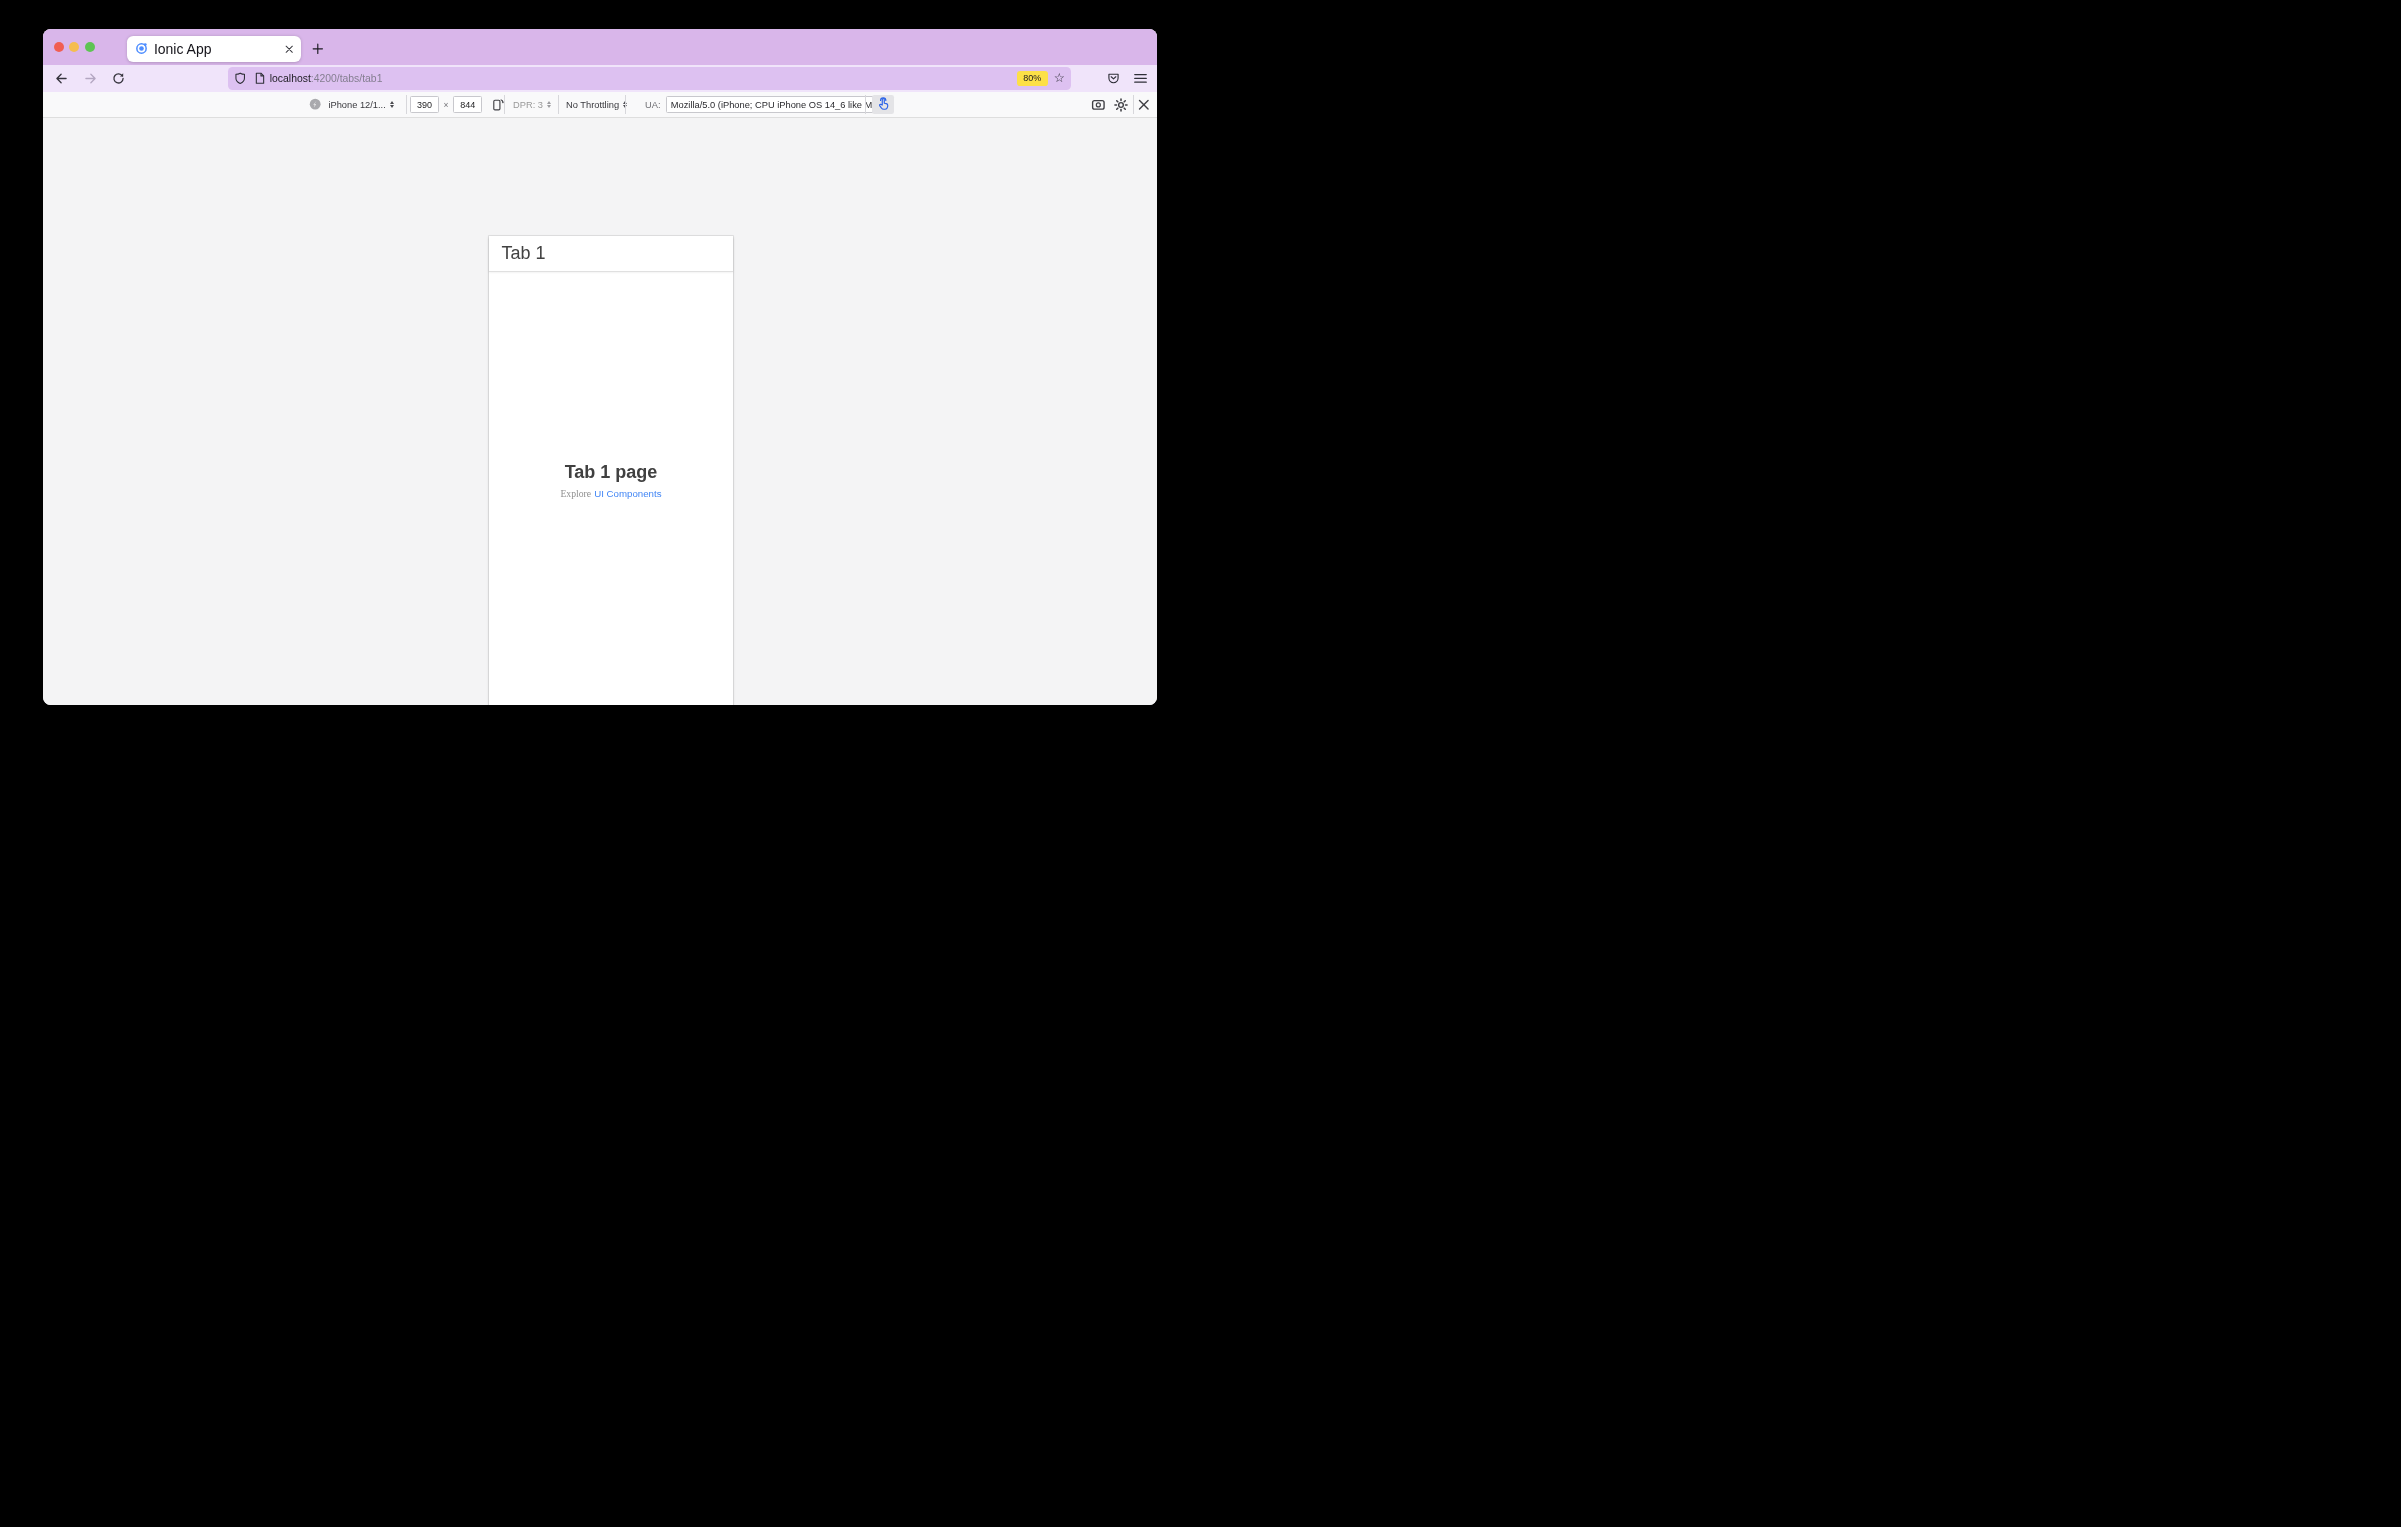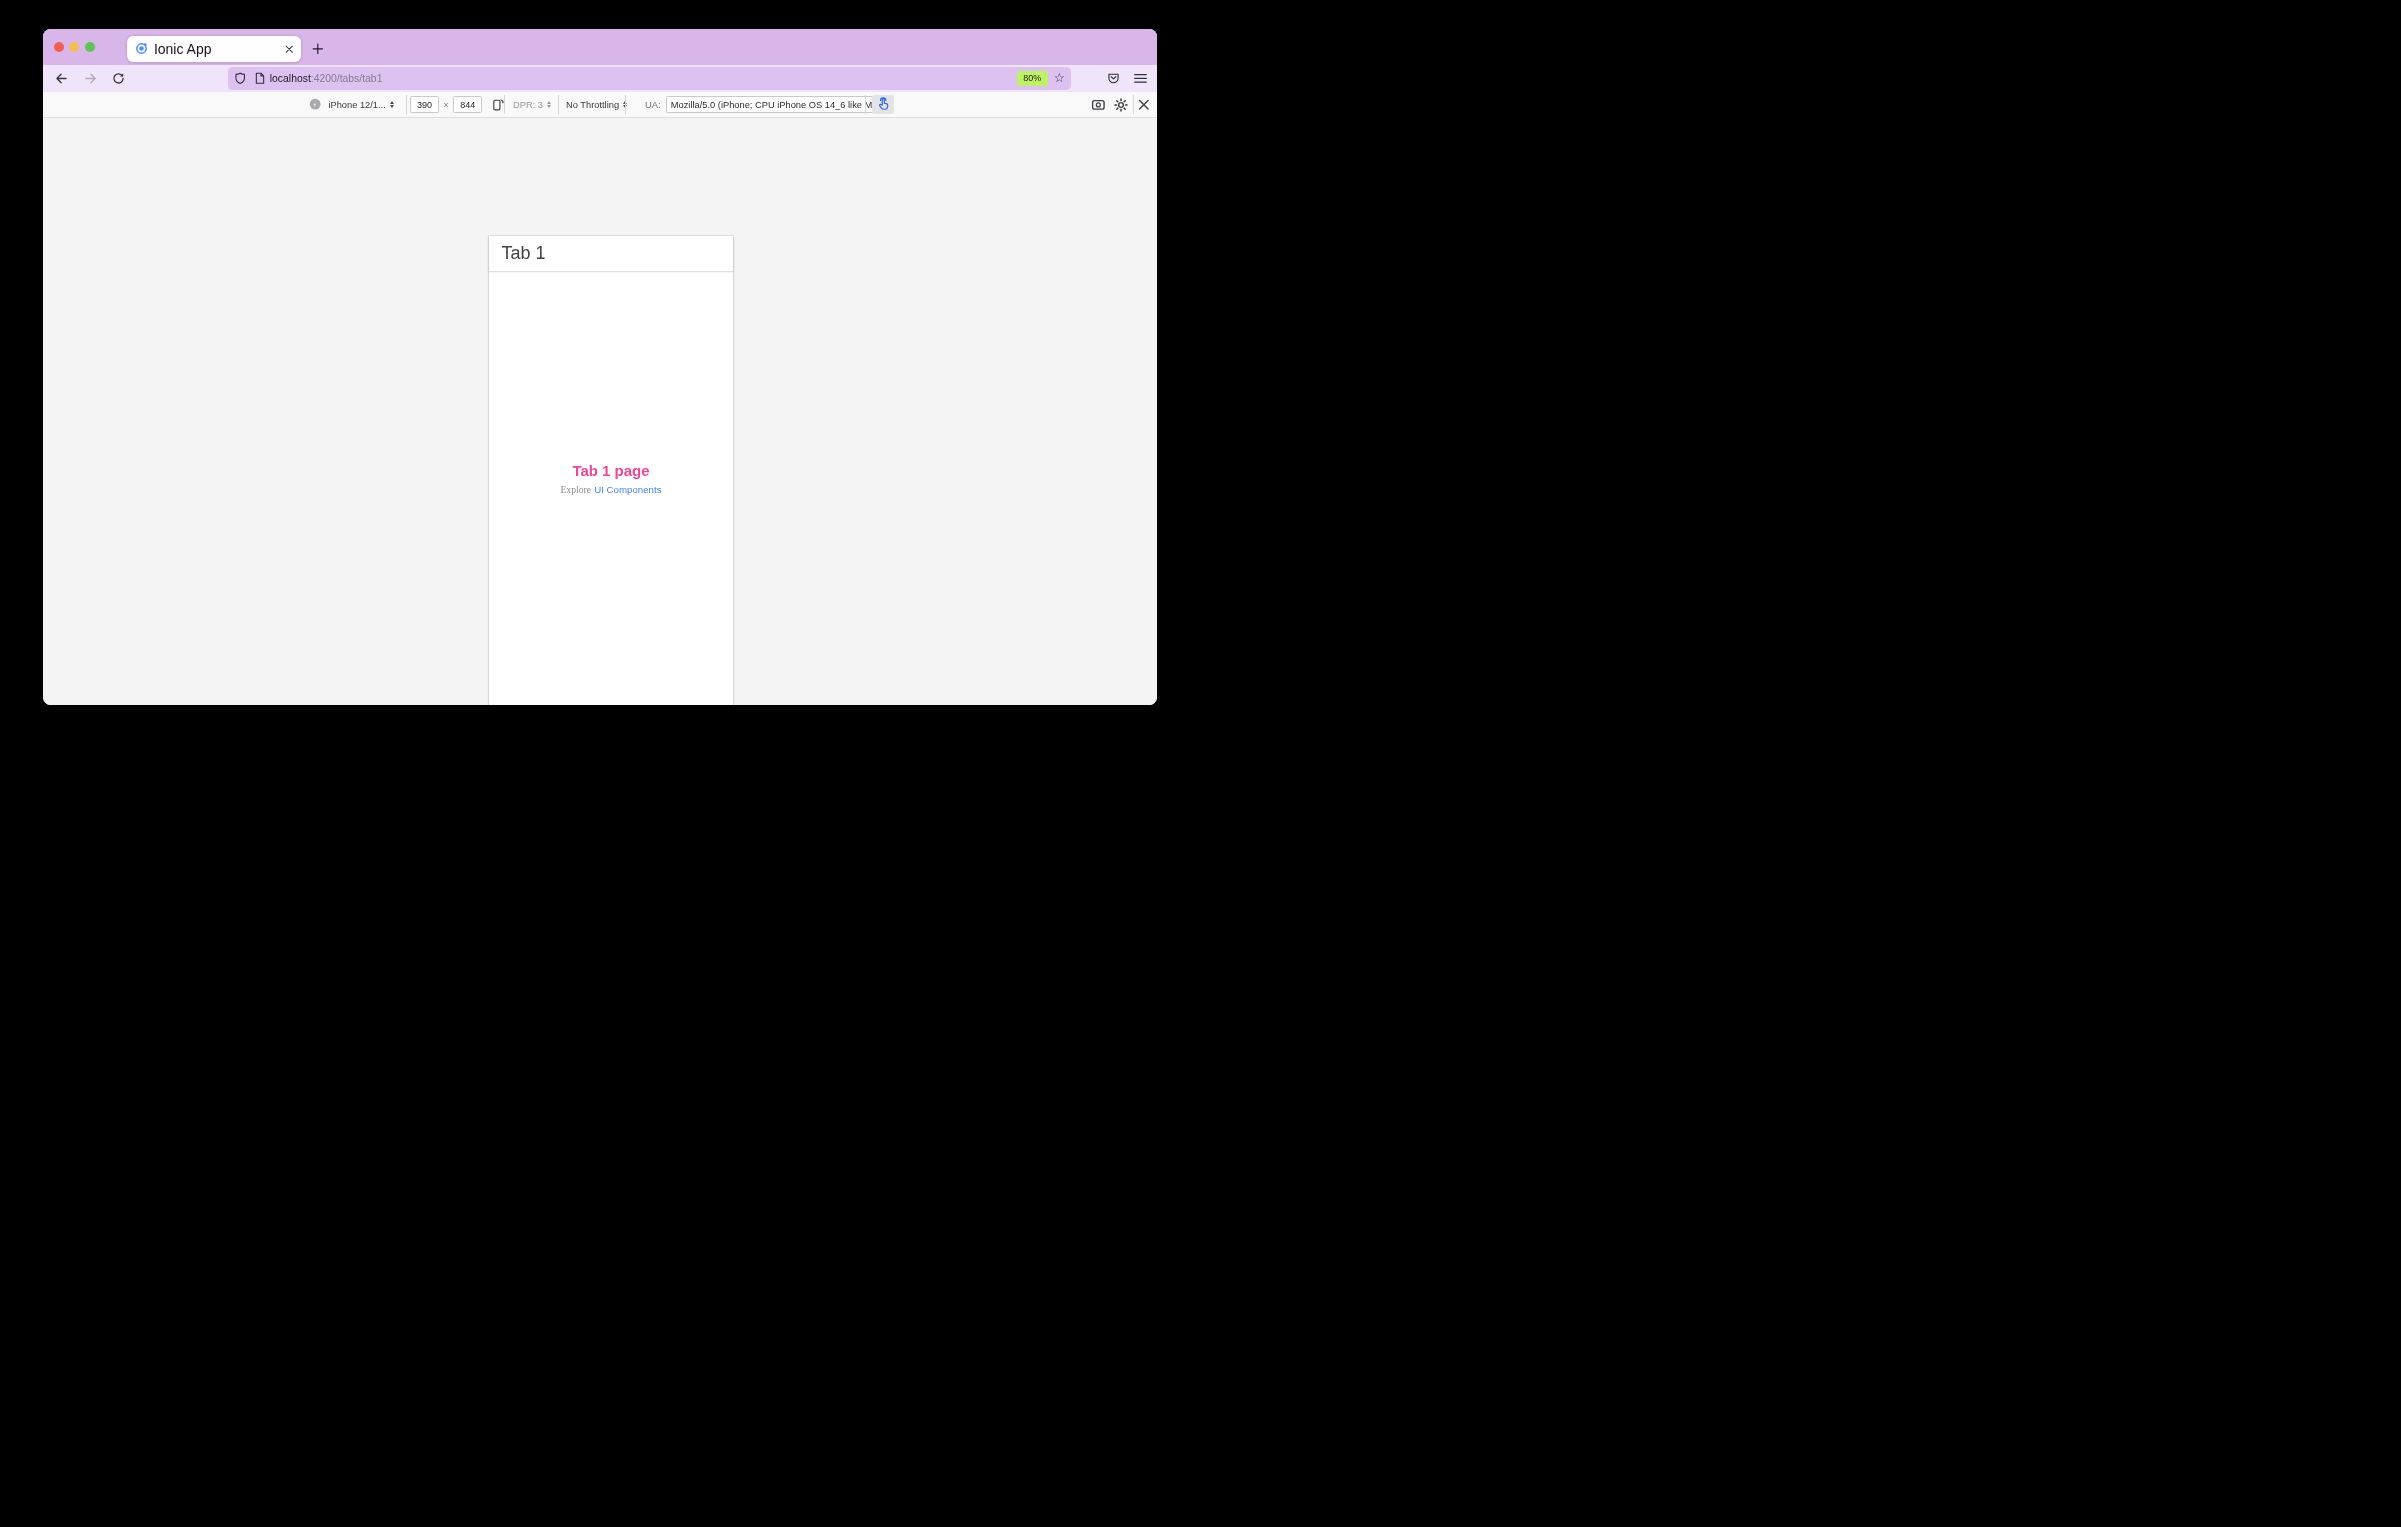--- a/index.html
+++ b/index.html
@@ -18,21 +18,21 @@
   .btab-title{font-size:14px;color:#15141a;margin-left:6.2px;flex:1;white-space:nowrap;overflow:hidden;}
   .newtab{position:absolute;left:265px;top:10px;width:20px;height:20px;display:flex;align-items:center;justify-content:center;border-radius:3.1px;}
   
   .navbar{position:absolute;left:0;top:36px;width:100%;height:27px;background:#f0e4fa;}
   .navbtn{position:absolute;top:2.3px;width:23px;height:23px;display:flex;align-items:center;justify-content:center;border-radius:3.1px;}
   .urlbar{position:absolute;left:185px;top:1.9px;width:843px;height:23px;background:#ddc1f1;border-radius:4.6px;
           display:flex;align-items:center;padding:0 6.2px;box-sizing:border-box;}
   .url-text{font-size:10.4px;margin-left:4.6px;white-space:nowrap;overflow:hidden;flex:1;}
   .url-host{color:#1d1b22;}
   .url-path{color:#847e90;}
-  .zoom-badge{background:#bef264;border-radius:3.1px;font-size:9px;color:#1d1b22;padding:2.3px 6.2px;margin-right:6.2px;}
+  .zoom-badge{background:#fde047;border-radius:3.1px;font-size:9px;color:#1d1b22;padding:2.3px 6.2px;margin-right:6.2px;}
   .star{font-size:12.4px;color:#2f2f38;line-height:1;}
   
   .rdm{position:absolute;left:0;top:63px;width:100%;height:26px;background:#f9f9fa;border-bottom:1.5px solid #dedede;box-sizing:border-box;
        font-size:9.3px;color:#38383d;}
   .rdm-item{position:absolute;top:0;height:25px;display:flex;align-items:center;}
   .rdm-sep{position:absolute;top:3.1px;width:0.8px;height:18.6px;background:#d7d7db;}
   .dim-box{border:0.8px solid #c8c8cd;background:#fff;border-radius:1.5px;width:27px;height:15.5px;display:flex;align-items:center;justify-content:center;font-size:9px;color:#1d1d1f;}
   .stepper{display:inline-flex;flex-direction:column;gap:1.5px;margin-left:3.9px;}
   .stepper i{width:0;height:0;border-left:2.7px solid transparent;border-right:2.7px solid transparent;}
   .step-up{border-bottom:3.5px solid #4a4a4f;}
@@ -45,21 +45,21 @@
              display:flex;align-items:center;justify-content:center;}
   .gray-label{color:#999;}
   
   .deck{position:absolute;left:0;top:89px;width:100%;height:587px;background:#f4f4f5;}
   .viewport{position:absolute;left:446px;top:118px;width:244px;height:527px;background:#fff;
             box-shadow:0 0 0 0.8px rgba(0,0,0,.10),0 0.8px 3.1px rgba(0,0,0,.12);}
   .ion-header{position:absolute;left:0;top:0;width:100%;height:36px;background:#fff;display:flex;align-items:center;
               border-bottom:0.8px solid #e0e0e0;box-shadow:0 0.8px 2.3px rgba(0,0,0,.08);box-sizing:border-box;}
   .ion-title{font-size:18px;color:#424242;margin-left:12.4px;}
   .ion-center{position:absolute;left:0;top:226px;width:100%;text-align:center;}
-  .page-title{font-size:15px;font-weight:bold;color:#ec4899;}
+  .page-title{font-size:18px;font-weight:bold;color:#404040;}
   .page-sub{font-size:9.7px;color:#8f8f8f;margin-top:4.6px;}
   .page-sub .prefix{margin-right:3.1px;font-family:Liberation Serif, serif;}
   .page-sub a{color:#4286f5;text-decoration:none;}
   .icon{display:block;}
 </style>
 </head>
 <body>
 
 <div class="stage">
   <div class="window">

